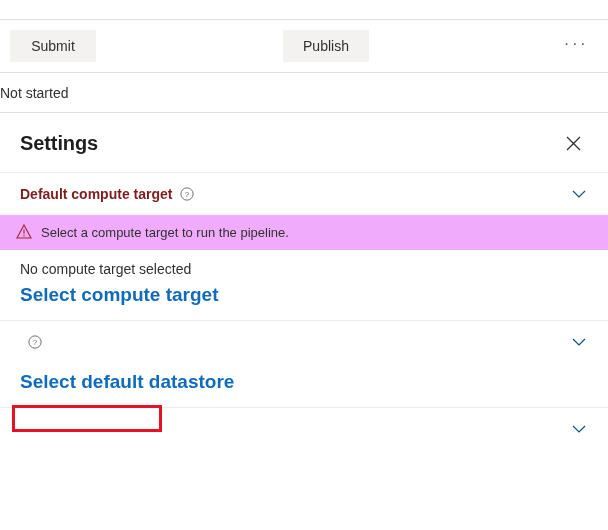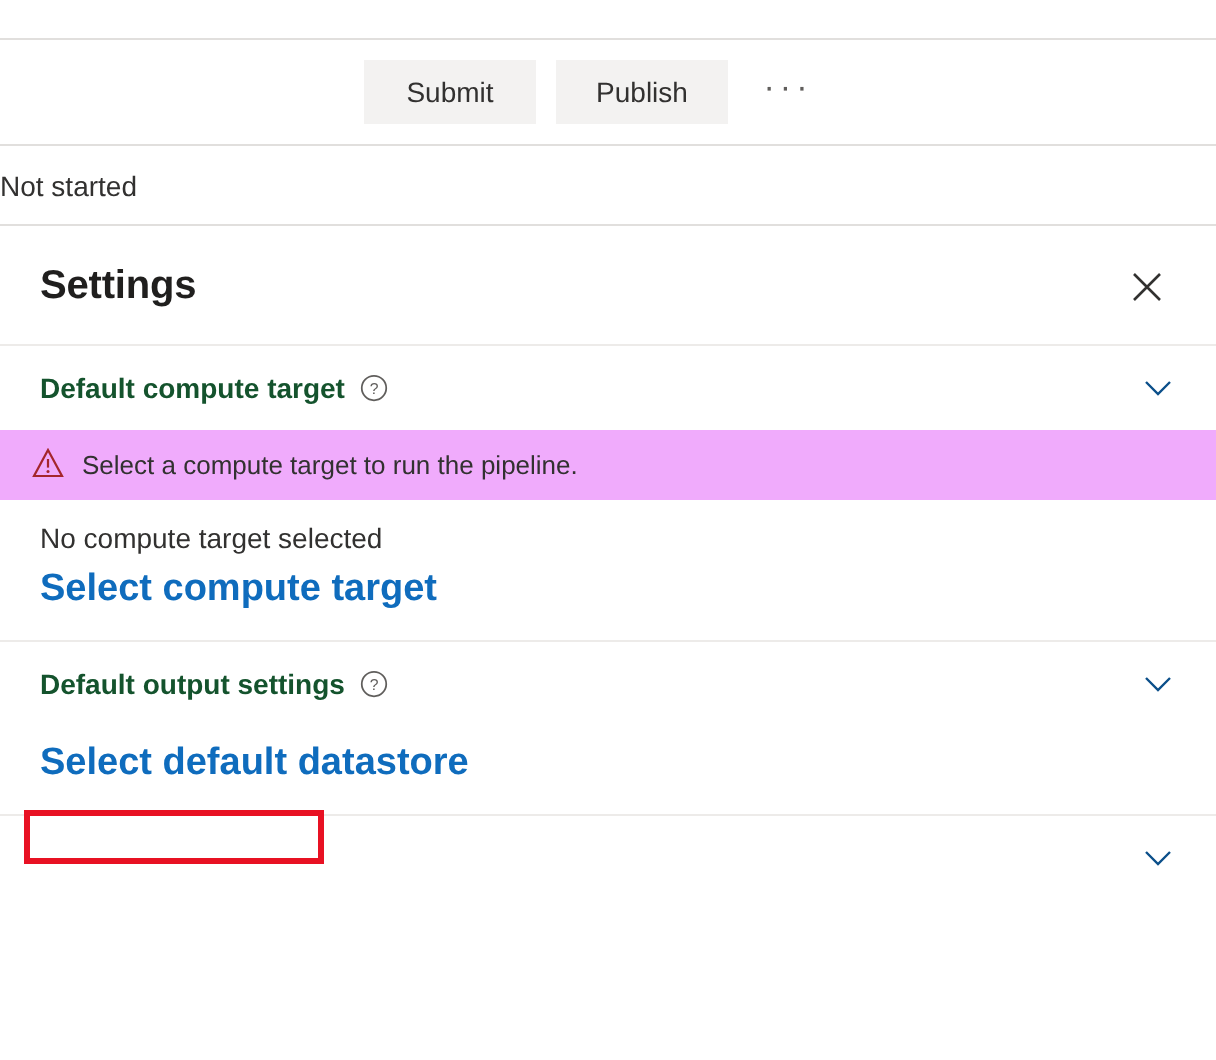--- a/index.html
+++ b/index.html
@@ -29,22 +29,22 @@
     border-bottom: 1px solid #e1dfdd;
   }
 
   
   .toolbar {
     height: 53px;
     background: #ffffff;
     border-bottom: 1px solid #e1dfdd;
     display: flex;
     align-items: center;
-    justify-content: center;
-    padding-right: 20px;
+    justify-content: space-between;
+    padding-right: 10px;
   }
   .tb-btn {
     height: 32px;
     min-width: 86px;
     background: #f3f2f1;
     border: none;
     color: #323130;
     font-family: "Liberation Sans", sans-serif;
     font-size: 14px;
     padding: 0 14px;
@@ -141,21 +141,21 @@
   .sec-head {
     height: 42px;
     display: flex;
     align-items: center;
     padding: 0 16px 0 20px;
     cursor: pointer;
   }
   .sec-title {
     font-size: 14px;
     font-weight: bold;
-    color: #14532d;
+    color: #7f1d1d;
   }
   .sec-actions {
     margin-left: auto;
     display: flex;
     align-items: center;
     gap: 12px;
   }
 
   .help-icon {
     display: inline-flex;
@@ -295,21 +295,20 @@
         <div class="sec-body" style="position:relative;">
           <div class="plain-text">No compute target selected</div>
           <a class="link">Select compute target</a>
           <div class="annot" id="annot-select-compute"></div>
         </div>
       </div>
 
 
       <div class="section">
         <div class="sec-head">
-          <span class="sec-title">Default output settings</span>
           <span class="help-icon">
             <svg width="14" height="14" viewBox="0 0 16 16" aria-hidden="true">
               <circle cx="8" cy="8" r="7" fill="none" stroke="#605e5c" stroke-width="1"></circle>
               <text x="8" y="11.6" font-size="9" fill="#605e5c" text-anchor="middle" font-family="Liberation Sans, sans-serif">?</text>
             </svg>
           </span>
           <span class="sec-actions">
             <span class="chev">
               <svg width="14" height="9" viewBox="0 0 14 9" aria-hidden="true">
                 <path d="M1 1 L7 7 L13 1" stroke="#0b4f8a" stroke-width="1.2" fill="none"></path>

